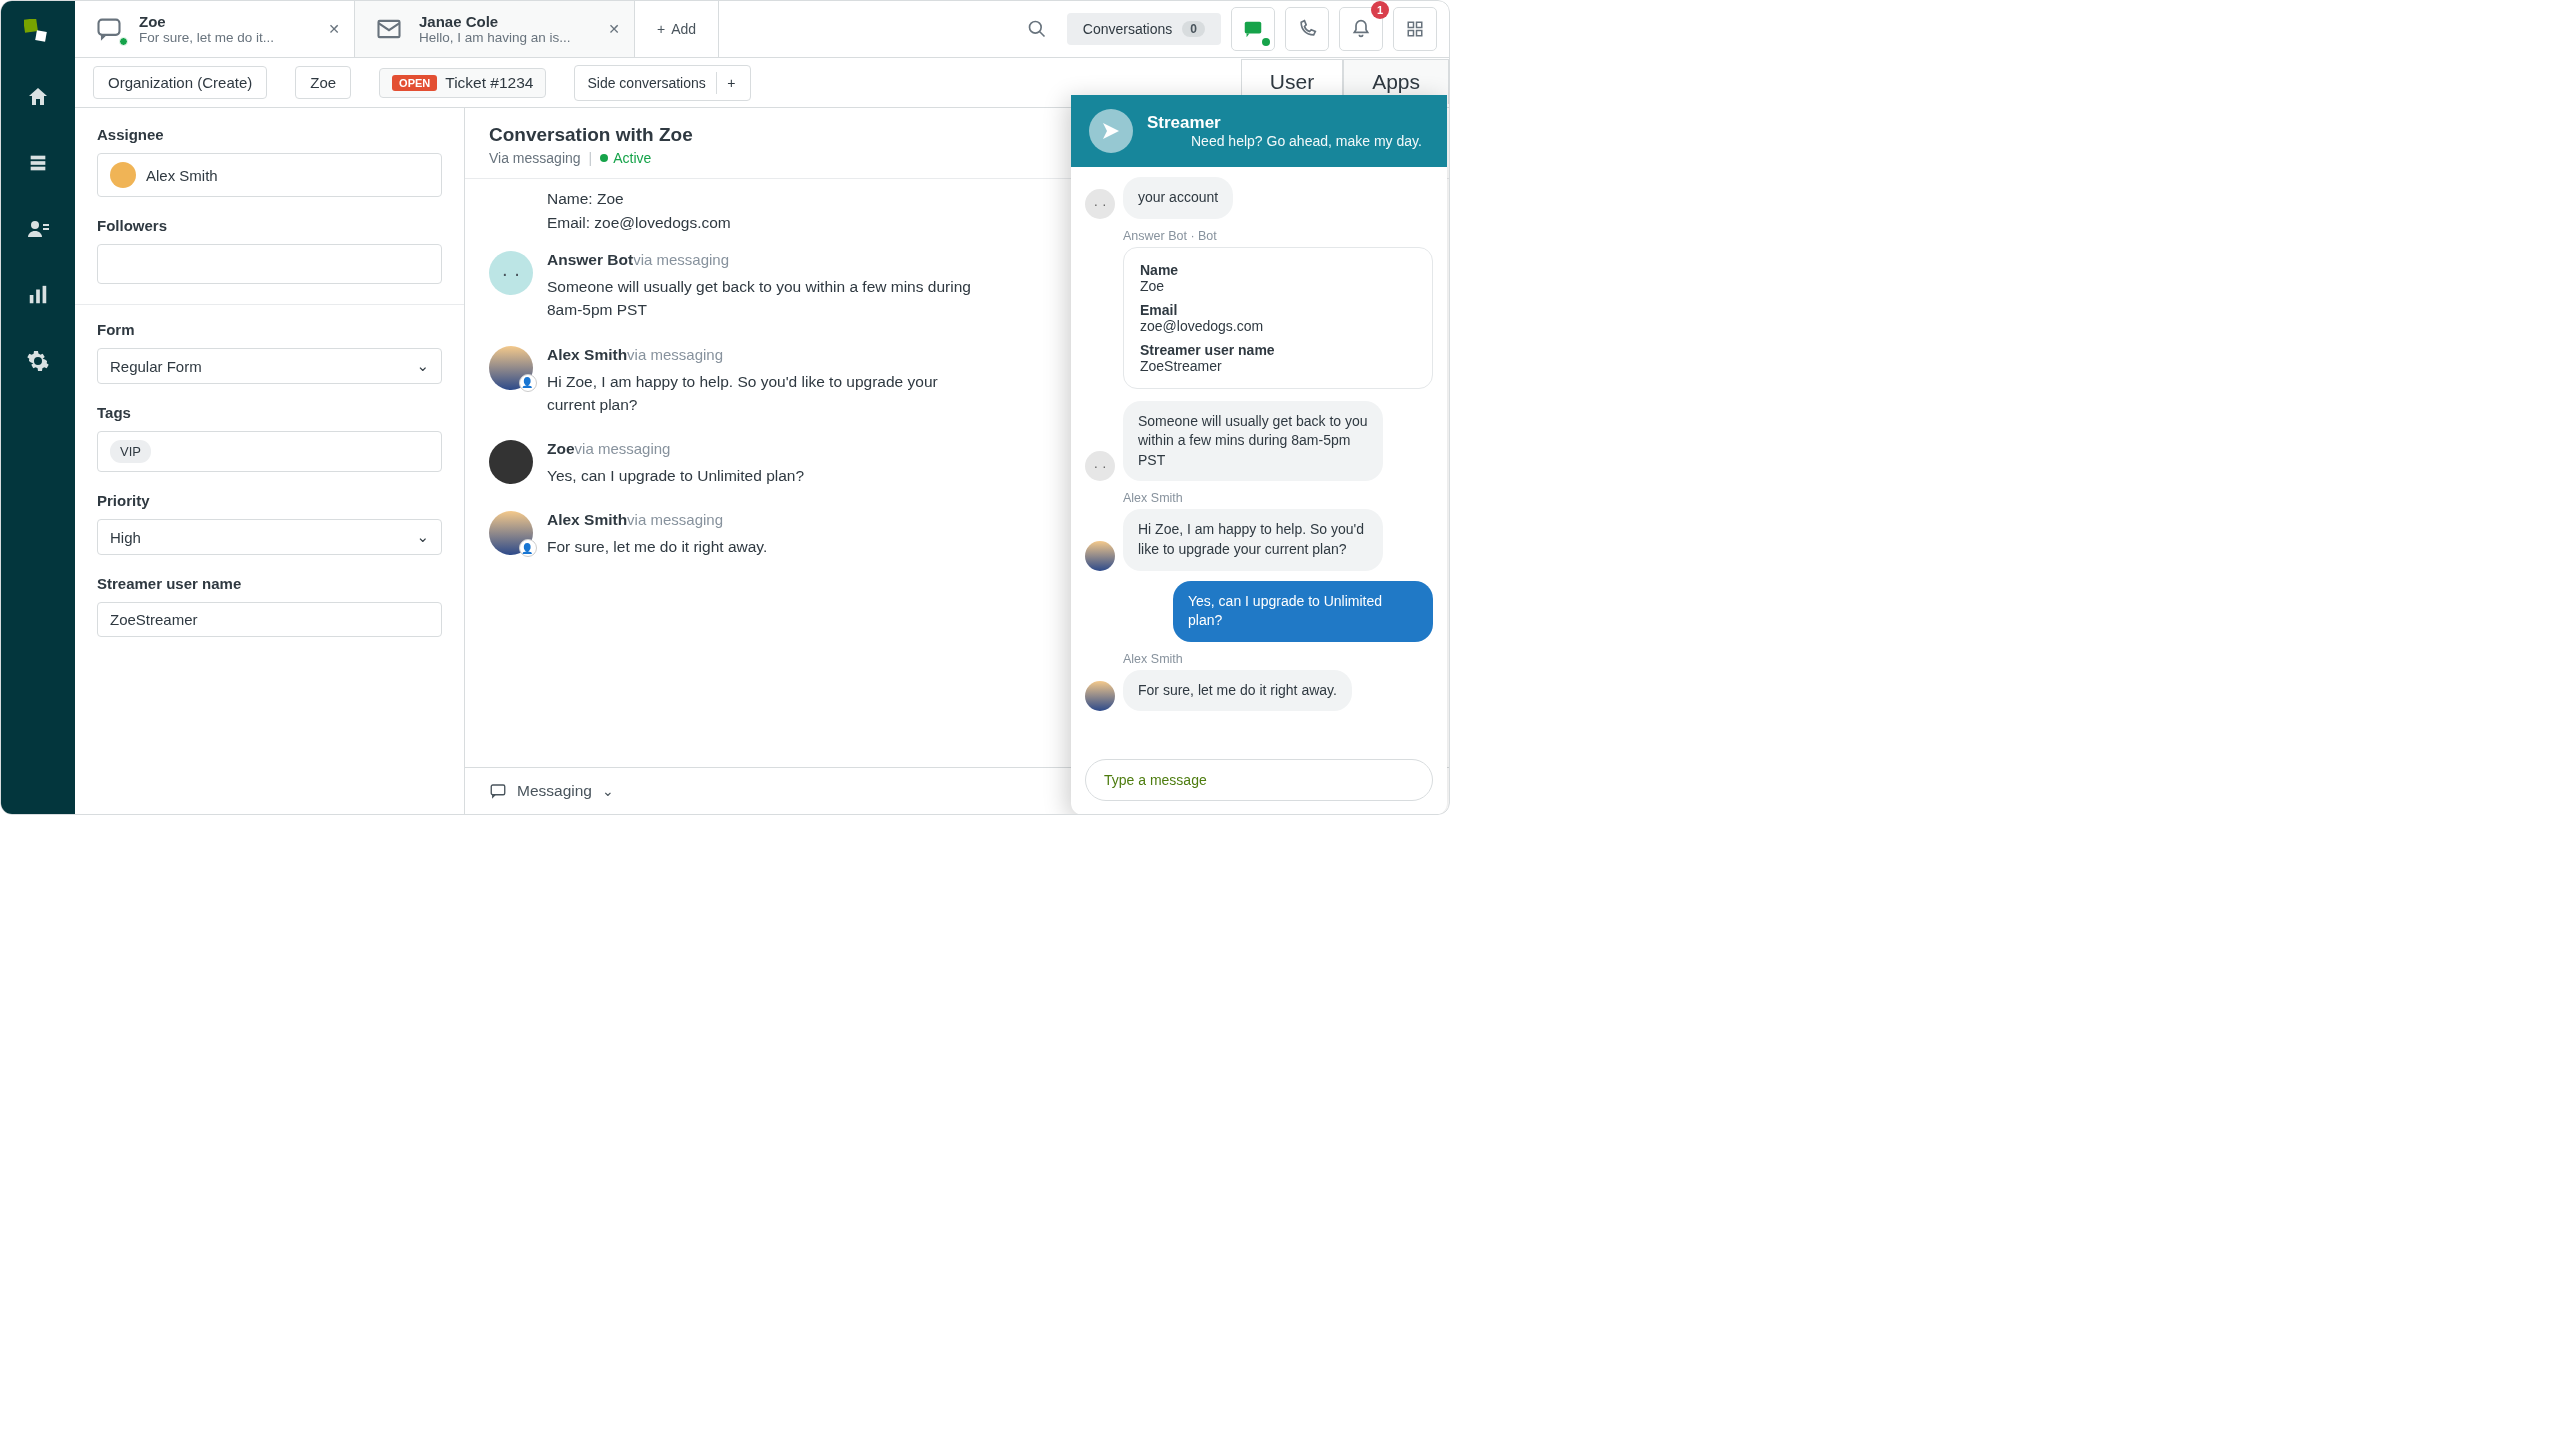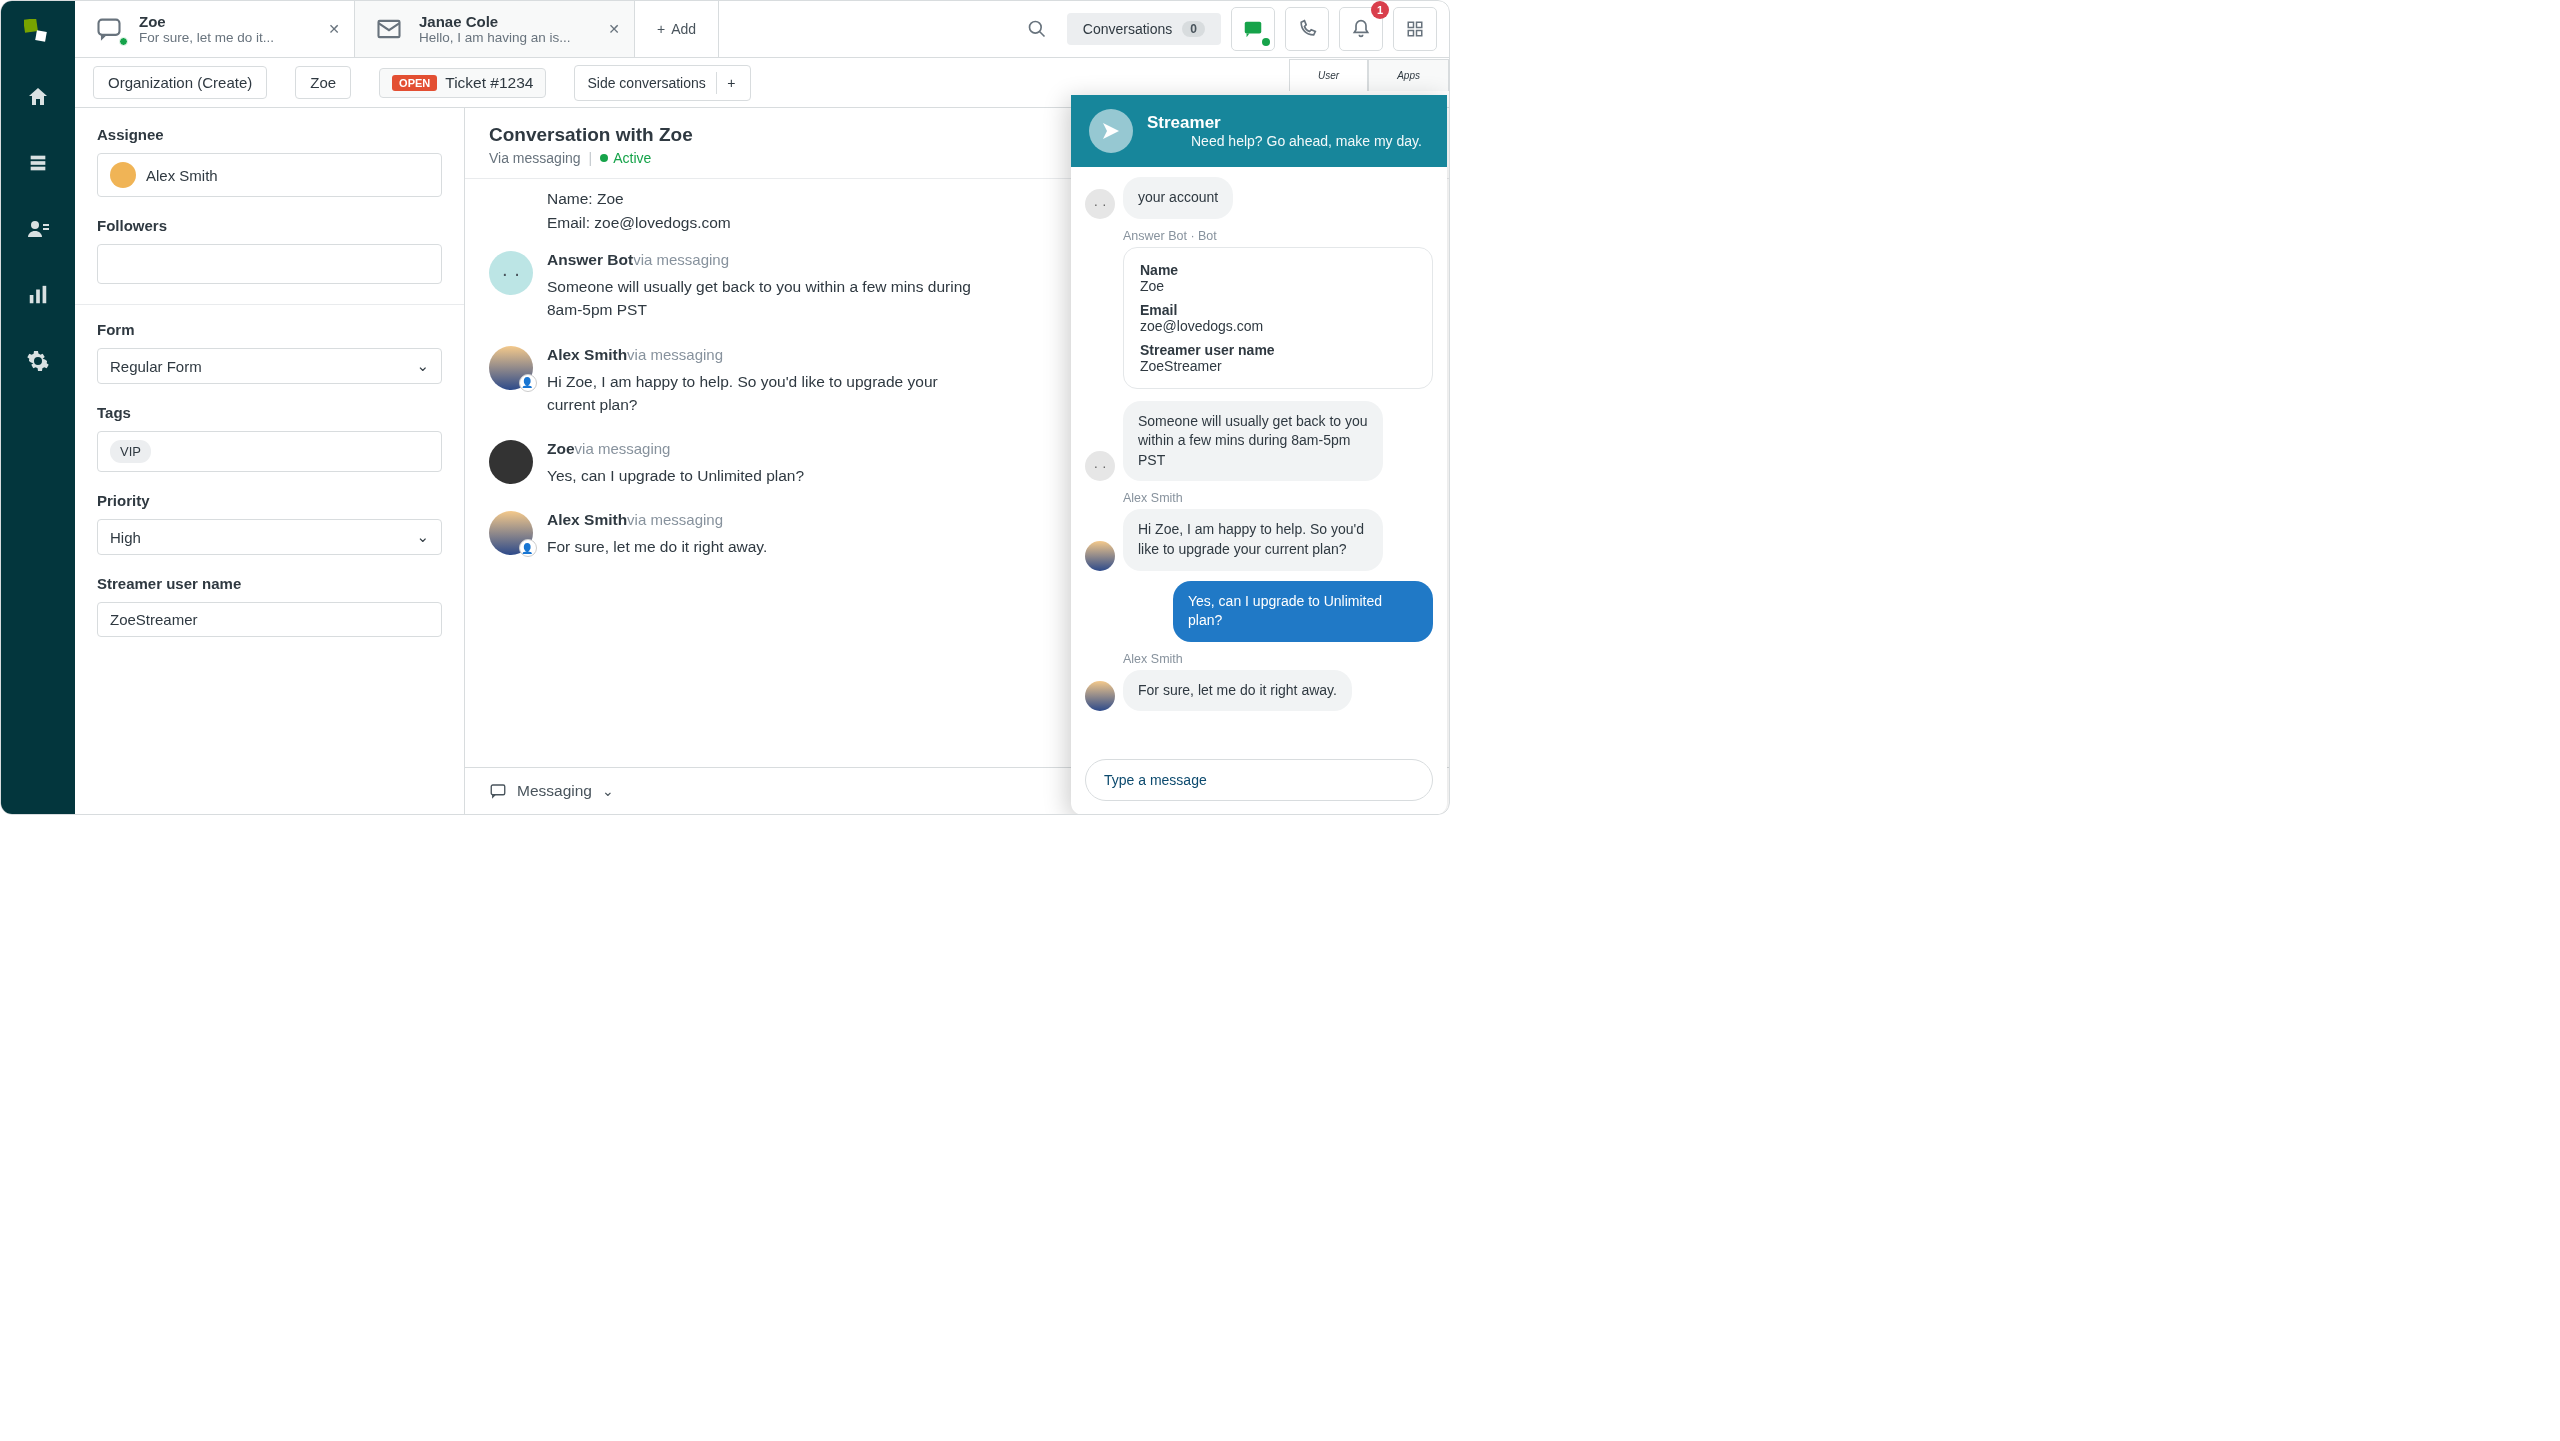--- a/index.html
+++ b/index.html
@@ -61,41 +61,41 @@
 .msg-head { display: flex; align-items: baseline; gap: 0; }
 .msg-author { font-weight: 700; font-size: 15.5px; }
 .msg-channel { color: #87929d; font-size: 15px; }
 .msg-time { margin-left: auto; color: #68737d; font-size: 13.5px; }
 .msg-text { font-size: 15.5px; color: #2f3941; margin-top: 6px; line-height: 1.5; max-width: 440px; }
 .msg-check { position: absolute; bottom: 12px; right: 0; color: #5293ff; }
 .msg-info-block { margin-left: 58px; font-size: 15.5px; color: #2f3941; line-height: 1.55; margin-bottom: 6px; }
 .compose { border-top: 1px solid #d8dcde; padding: 14px 24px; display: flex; align-items: center; gap: 10px; color: #49545c; cursor: pointer; }
 .right-panel { width: 0; }
 .right-tabs { position: absolute; top: 58px; right: 0; display: flex; }
-.right-tabs .rtab { padding: 10px 28px; border: 1px solid #d8dcde; border-bottom: none; background: #f8f9f9; font-size: 10px; cursor: pointer; font-style: italic; }
+.right-tabs .rtab { padding: 10px 28px; border: 1px solid #d8dcde; border-bottom: none; background: #f8f9f9; font-size: 21px; cursor: pointer; }
 .right-tabs .rtab:first-child { background: #fff; }
 
 .widget { position: absolute; top: 94px; right: 2px; width: 376px; height: 720px; background: #fff; border-radius: 0 0 12px 12px; box-shadow: -4px 4px 24px rgba(0,0,0,0.2); display: flex; flex-direction: column; overflow: hidden; }
 .widget-head { background: #17869b; color: #fff; padding: 14px 18px; display: flex; align-items: center; gap: 14px; }
 .widget-head .wicon { width: 44px; height: 44px; border-radius: 50%; background: rgba(255,255,255,0.55); display: flex; align-items: center; justify-content: center; }
 .widget-head .wtitle { font-size: 17px; font-weight: 700; }
 .widget-head .wsub { font-size: 14px; opacity: 0.95; margin-left: 44px; }
 .widget-body { flex: 1; overflow-y: auto; padding: 10px 14px; }
 .wmsg { display: flex; gap: 8px; margin-bottom: 10px; }
 .wmsg.right { justify-content: flex-end; }
 .wmsg .wav { width: 30px; height: 30px; border-radius: 50%; flex-shrink: 0; align-self: flex-end; }
 .wmsg .wav.bot { background: #e6e6e6; display: flex; align-items: center; justify-content: center; font-size: 14px; color: #666; }
 .wmsg .wav.alex2 { background: linear-gradient(#f4c98b, #2d4a8a); }
 .wbubble { background: #f1f3f4; border-radius: 18px; padding: 11px 15px; font-size: 14px; line-height: 1.4; max-width: 260px; }
 .wbubble.user { background: #2079c6; color: #fff; }
 .wcard { background: #fff; border: 1px solid #e4e7e9; border-radius: 14px; padding: 14px 16px; margin-left: 38px; margin-bottom: 12px; font-size: 14px; }
 .wcard .wkey { font-weight: 700; margin-top: 8px; }
 .wcard .wkey:first-child { margin-top: 0; }
 .wlabel { font-size: 12.5px; color: #87929d; margin-left: 38px; margin-bottom: 4px; }
-.winput { margin: 6px 14px 14px; border: 1px solid #d8dcde; border-radius: 22px; padding: 12px 18px; color: #0c4a6e; font-size: 14px; }
+.winput { margin: 6px 14px 14px; border: 1px solid #d8dcde; border-radius: 22px; padding: 12px 18px; color: #4d7c0f; font-size: 14px; }
 svg { display: block; }
 </style>
 </head>
 <body>
 
 <div class="app">
   <div class="nav-rail">
     <div class="logo">
       <svg viewBox="0 0 28 28">
           <rect width="13" height="13" fill="#78a300" x="0" y="0" transform="rotate(-8 6 6)"></rect>

